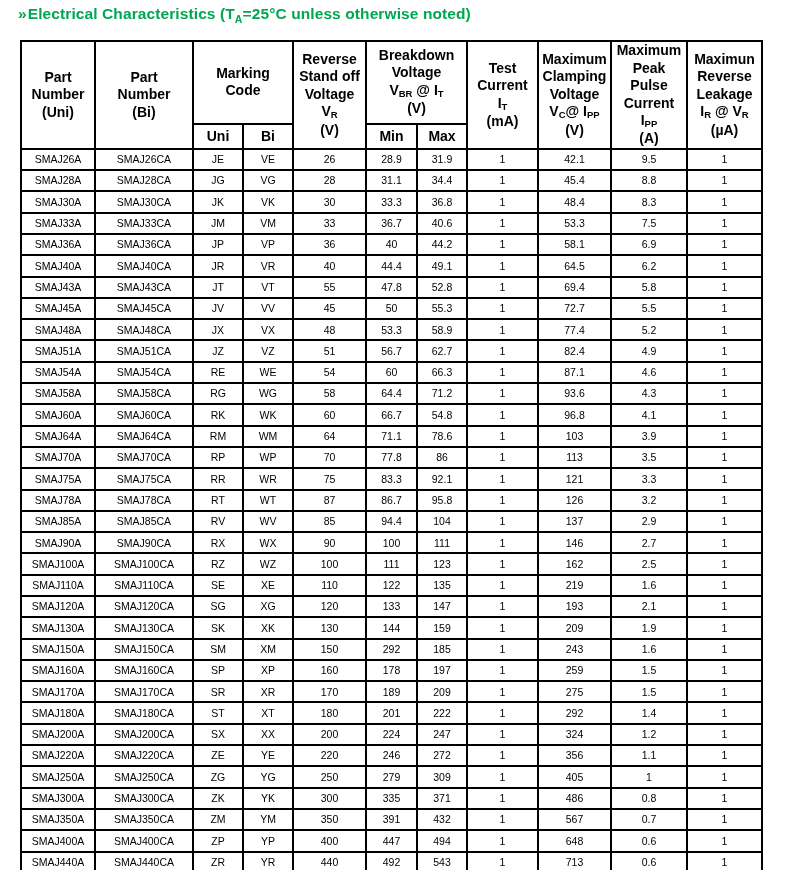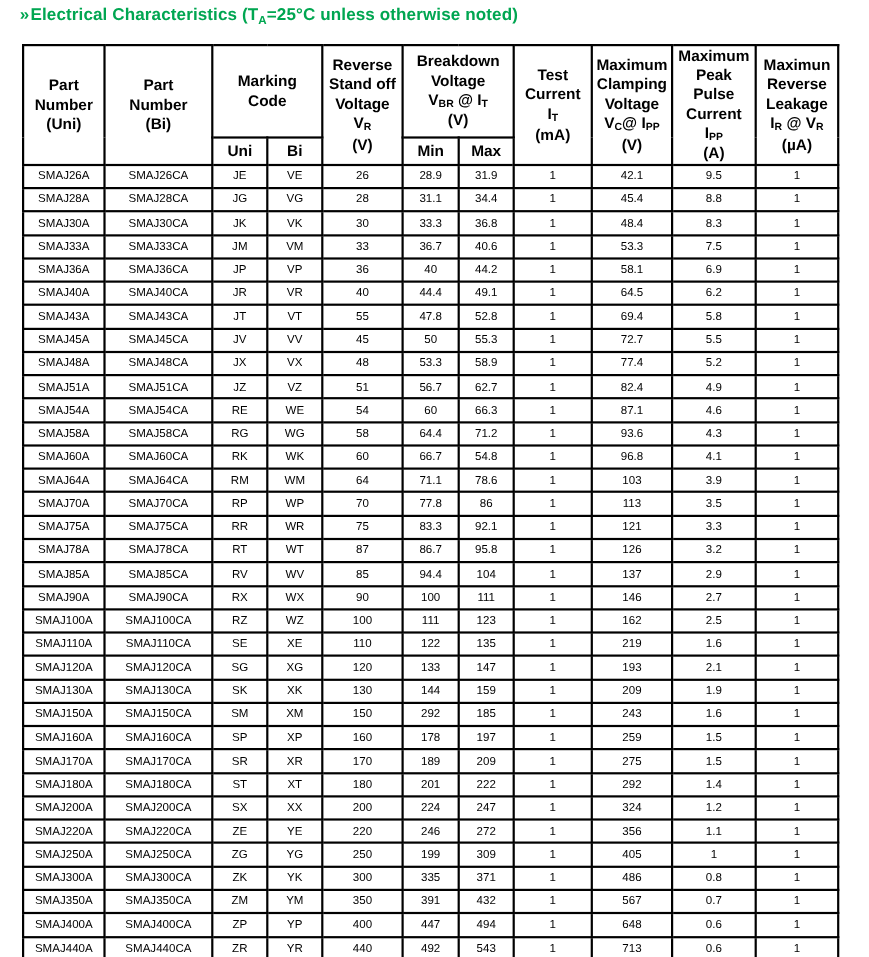--- a/index.html
+++ b/index.html
@@ -479,21 +479,21 @@
       <td>356</td>
       <td>1.1</td>
       <td>1</td>
     </tr>
         <tr>
       <td>SMAJ250A</td>
       <td>SMAJ250CA</td>
       <td>ZG</td>
       <td>YG</td>
       <td>250</td>
-      <td>199</td>
+      <td>279</td>
       <td>309</td>
       <td>1</td>
       <td>405</td>
       <td>1</td>
       <td>1</td>
     </tr>
         <tr>
       <td>SMAJ300A</td>
       <td>SMAJ300CA</td>
       <td>ZK</td>

